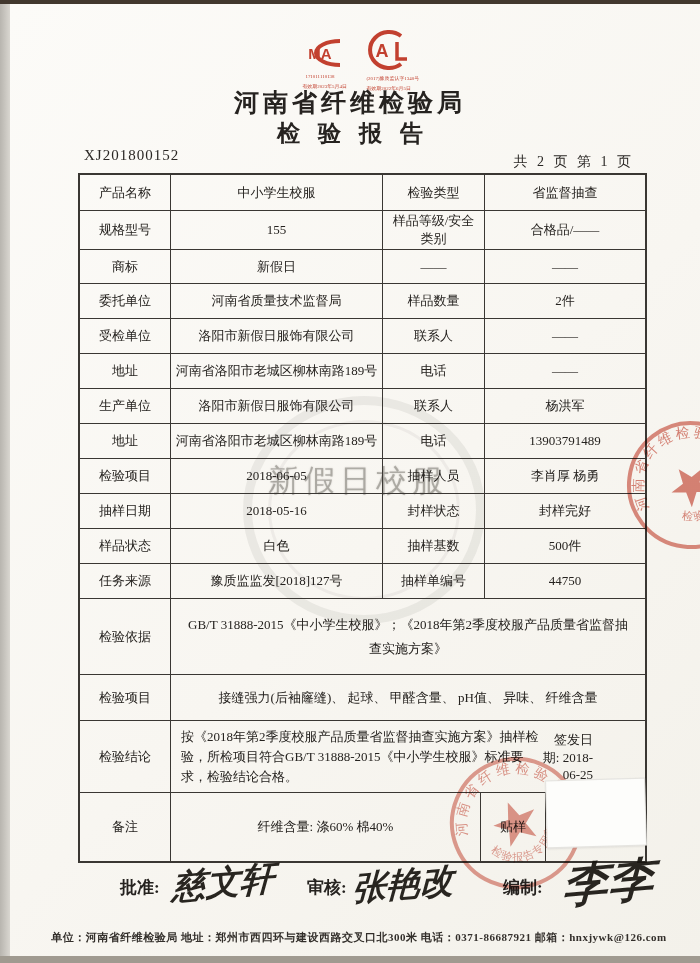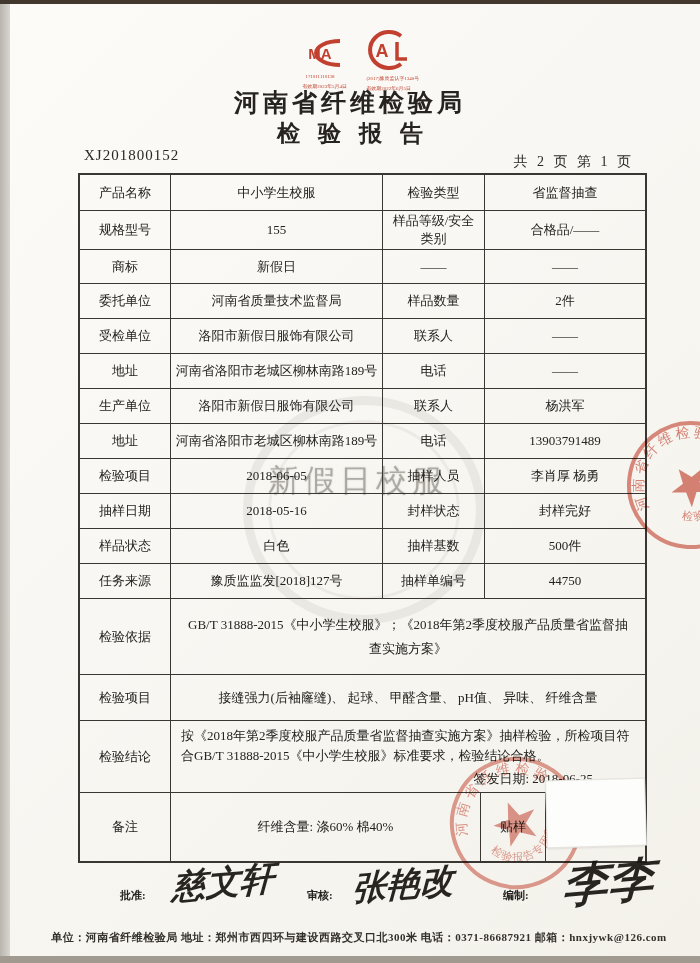--- a/index.html
+++ b/index.html
@@ -35,42 +35,42 @@
   .cell { display:flex; align-items:center; justify-content:center; text-align:center;
           padding:2px 4px; font-size:13px; color:#25221f; line-height:1.35; }
   .cell + .cell { border-left:1.5px solid #3a3733; }
   .c1 { width:90px; flex:none; }
   .c2 { width:212px; flex:none; }
   .c3 { width:102px; flex:none; }
   .c4 { flex:1; }
   .h35{height:35px} .h39{height:39px} .h34{height:34px} .h76{height:76px} .h46{height:46px} .h72{height:72px} .h55{height:69px}
   .wide { flex:1; }
   .basis-cell { padding:4px 12px; line-height:1.8; }
-  .concl-cell { flex-direction:column; align-items:stretch; justify-content:center; text-align:left; padding:6px 10px; }
+  .concl-cell { flex-direction:row; align-items:stretch; justify-content:center; text-align:left; padding:6px 10px; }
   .concl-text { line-height:1.55; }
   .concl-date { text-align:right; padding-right:42px; margin-top:4px; }
   .rm-val { width:310px; flex:none; }
   .rm-tag { width:65px; flex:none; }
 
   
   .wm-circle { position:absolute; left:243px; top:396px; width:242px; height:228px; border-radius:50%;
                border:9px solid rgba(110,108,100,.10); z-index:1; }
   .wm-ring { position:absolute; left:16px; top:15px; right:16px; bottom:15px; border-radius:50%;
              border:3px solid rgba(110,108,100,.08); }
   .wm-text { position:absolute; left:268px; top:460px; font-size:31px; font-weight:normal; letter-spacing:5px;
              color:rgba(70,66,60,.34); z-index:1; text-shadow:0 0 2px rgba(70,66,60,.18); }
 
   
   .stamp { position:absolute; z-index:4; mix-blend-mode:multiply; pointer-events:none; }
   .swatch { position:absolute; left:546px; top:779px; width:100px; height:68px; background:#fdfdfb;
             border:1px solid rgba(120,115,105,.18); transform:rotate(-1.6deg); z-index:5;
             box-shadow:0 1px 2px rgba(0,0,0,.08); }
 
   
-  .sig-label { position:absolute; font-size:11px; font-weight:bold; color:#25221f; z-index:3;margin-top:12px; }
+  .sig-label { position:absolute; font-size:17px; font-weight:bold; color:#25221f; z-index:3; }
   .sig { position:absolute; font-family:"DejaVu Sans",sans-serif; font-style:italic; font-weight:600;
          color:#17140f; z-index:6; transform:rotate(-5deg) skewX(-7deg); opacity:.92; white-space:nowrap; }
 
   .footer { position:absolute; left:9px; top:930px; width:700px; text-align:center;
             font-size:11px; font-weight:600; color:#332f2b; letter-spacing:.5px; z-index:2; }
 </style>
 </head>
 <body>
 
 <div class="page">

